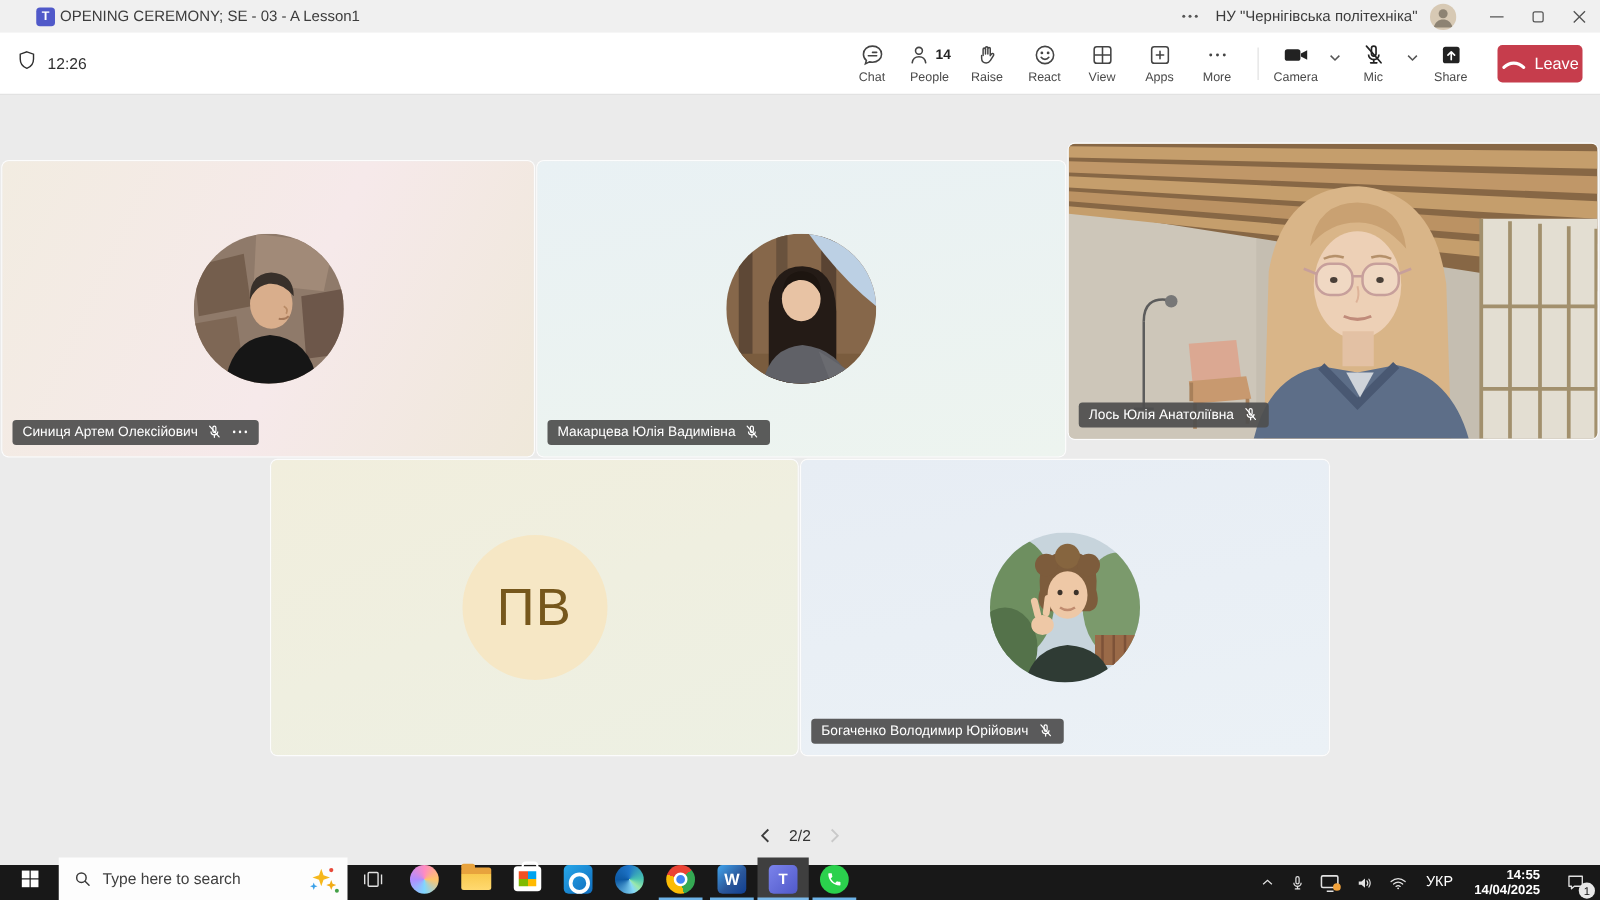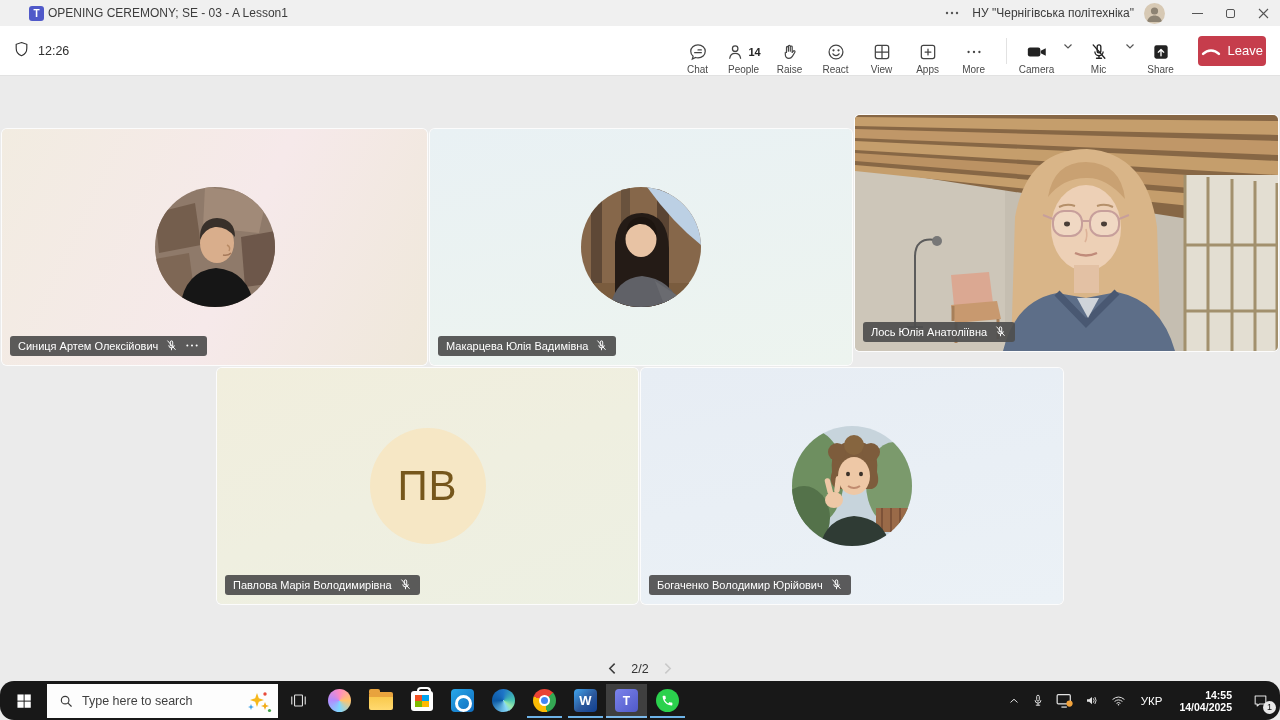--- a/index.html
+++ b/index.html
@@ -14,21 +14,21 @@
   .tb-more { width:28px; display:flex; justify-content:center; color:#555; }
   .tb-org { font-size:12px; color:#3c3c3c; margin:0 10px 0 6px; }
   .tb-avatar { width:21px; height:21px; border-radius:50%; background:#d7c9b4; overflow:hidden; margin-right:16px; }
   .winbtn { width:33px; height:26px; display:flex; align-items:center; justify-content:center; }
 
   
   .toolbar { position:absolute; top:26px; left:0; width:1280px; height:50px; background:#ffffff; border-bottom:1px solid #e2e2e2; display:flex; align-items:center; }
   .timer-wrap { display:flex; align-items:center; gap:8px; margin-left:13px; }
   .timer { font-size:12.5px; color:#303030; }
   .tbar-actions { margin-left:auto; display:flex; align-items:center; height:100%; }
-  .tb-btn { width:46px; height:100%; display:flex; flex-direction:column; align-items:center; justify-content:flex-end; cursor:pointer; }
+  .tb-btn { width:46px; height:100%; display:flex; flex-direction:column; align-items:center; justify-content:center; cursor:pointer; }
   .tb-ico { height:21px; display:flex; align-items:center; justify-content:center; gap:2px; }
   .tb-lbl { font-size:10px; color:#4a4a4a; margin-top:2px; }
   .ppl-badge { font-size:11px; font-weight:bold; color:#252525; }
   .tbar-div { width:1px; height:26px; background:#e2e2e2; margin:0 9px; }
   .devgrp { display:flex; align-items:center; height:100%; }
   .dev-btn { width:42px; }
   .chev-btn { width:20px; height:100%; display:flex; align-items:center; justify-content:center; cursor:pointer; margin-top:-10px; }
   .leave-btn { margin:0 14px 0 16px; height:30px; padding:0 3px; background:#c63d4c; border:none; border-radius:4px; color:#fff; font-size:13px; font-family:"Liberation Sans",sans-serif; display:flex; align-items:center; gap:7px; cursor:pointer; }
 
   
@@ -44,21 +44,21 @@
   .initials-txt { font-size:42px; color:#76571c; letter-spacing:1px; }
   .nameplate { position:absolute; left:8px; bottom:9px; background:rgba(79,79,79,.93); border-radius:3px; padding:3px 8px 4px 8px; display:flex; align-items:center; gap:7px; }
   .np-name { color:#fff; font-size:11px; white-space:nowrap; }
   .livevid { position:absolute; inset:0; width:100%; height:100%; }
 
   
   .pager { position:absolute; left:0; top:586px; width:1280px; display:flex; align-items:flex-start; justify-content:center; gap:12px; }
   .pager-lbl { font-size:12.5px; color:#333; }
 
   
-  .taskbar { position:absolute; bottom:0; left:0; width:1280px; height:39px; background:#181818; display:flex; align-items:center;border-radius:14px; }
+  .taskbar { position:absolute; bottom:0; left:0; width:1280px; height:28px; background:#181818; display:flex; align-items:flex-end; }
   .start-btn { width:47px; height:34px; display:flex; align-items:center; justify-content:center; cursor:pointer; }
   .search-box { width:231px; height:34px; background:#fdfdfd; display:flex; align-items:center; padding:0 6px 0 12px; }
   .search-box input { border:none; outline:none; background:transparent; font-size:12.5px; color:#333; width:140px; margin-left:9px; font-family:"Liberation Sans",sans-serif; }
   .search-box input::placeholder { color:#3f3f3f; opacity:1; }
   .sparkle { margin-left:auto; }
   .tb-slot { width:41px; height:34px; display:flex; align-items:center; justify-content:center; position:relative; cursor:pointer; }
   .tb-slot.running::after { content:""; position:absolute; bottom:0; left:3px; right:3px; height:2px; background:#6db3e8; }
   .tb-slot.active { background:#3f3f3f; }
   .tb-slot.active::after { left:0; right:0; background:#7cb9ea; }
   .ico-copilot { width:23px; height:23px; border-radius:50%; background:conic-gradient(#ff8bc2,#ffc46b,#7fd7ff,#b18cff,#ff8bc2); }
@@ -372,29 +372,20 @@
             <path d="M12 16.5v3.5" stroke-linecap="round"></path>
             <path d="M5 3.5l14 16" stroke-linecap="round"></path>
           </svg>
       </div>
     </div>
 
     <div class="tile t4">
       <div class="initials-circle">
         <span class="initials-txt">ПВ</span>
       </div>
-      <div class="nameplate">
-        <span class="np-name">Павлова Марія Володимирівна</span>
-        <svg width="13" height="13" viewBox="0 0 24 24" fill="none" stroke="#fff" stroke-width="1.8">
-            <rect x="9.8" y="3.5" width="4.4" height="9.5" rx="2.2"></rect>
-            <path d="M7 11.5a5 5 0 0010 0"></path>
-            <path d="M12 16.5v3.5" stroke-linecap="round"></path>
-            <path d="M5 3.5l14 16" stroke-linecap="round"></path>
-          </svg>
-      </div>
     </div>
 
     <div class="tile t5">
       <span class="pavatar">
         <svg width="120" height="120" viewBox="0 0 120 120">
           <rect width="120" height="120" fill="#c7d4dc"></rect>
           <ellipse cx="20" cy="52" rx="32" ry="48" fill="#6e8f60"></ellipse>
           <ellipse cx="102" cy="58" rx="28" ry="42" fill="#7b9a6c"></ellipse>
           <ellipse cx="12" cy="92" rx="26" ry="32" fill="#54724a"></ellipse>
           <rect x="84" y="82" width="36" height="24" fill="#9a6a48"></rect>

